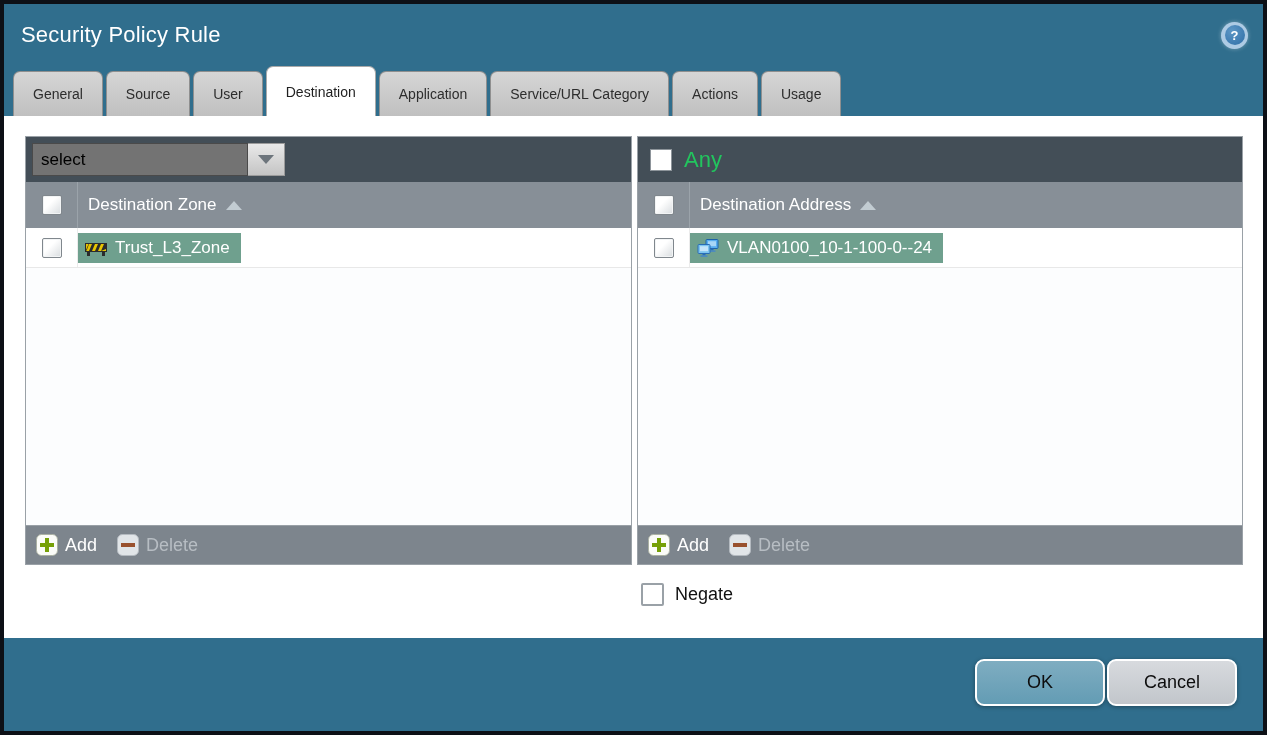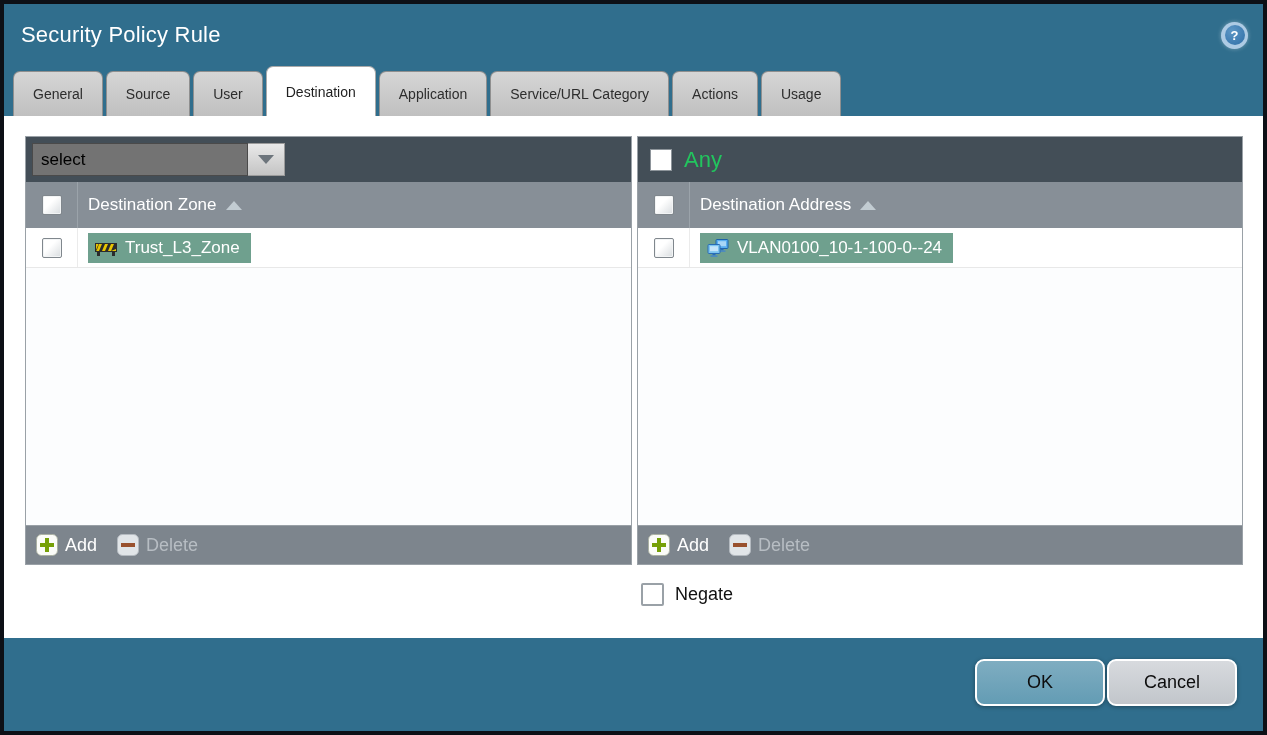--- a/index.html
+++ b/index.html
@@ -138,21 +138,21 @@
   
   .list { flex:1; background:#fcfdfe; overflow:hidden; }
   .row {
     height:40px; background:#ffffff;
     border-bottom:1px solid #e8e8e8;
     display:flex; align-items:center;
   }
   .row .check-cell { border-right:1px solid #ebebeb; }
   .chip {
     display:inline-flex; align-items:center;
-    height:30px; margin-left:10px;
+    height:30px; 
     padding:0 11px 0 7px;
     background:#6fa08e;
     color:#ffffff; font-size:17px;
     gap:8px; cursor:pointer; white-space:nowrap;
   }
   
   .panel-footer {
     flex:none; height:39px;
     background:#7d858d;
     border-top:1px solid #99a0a6;

